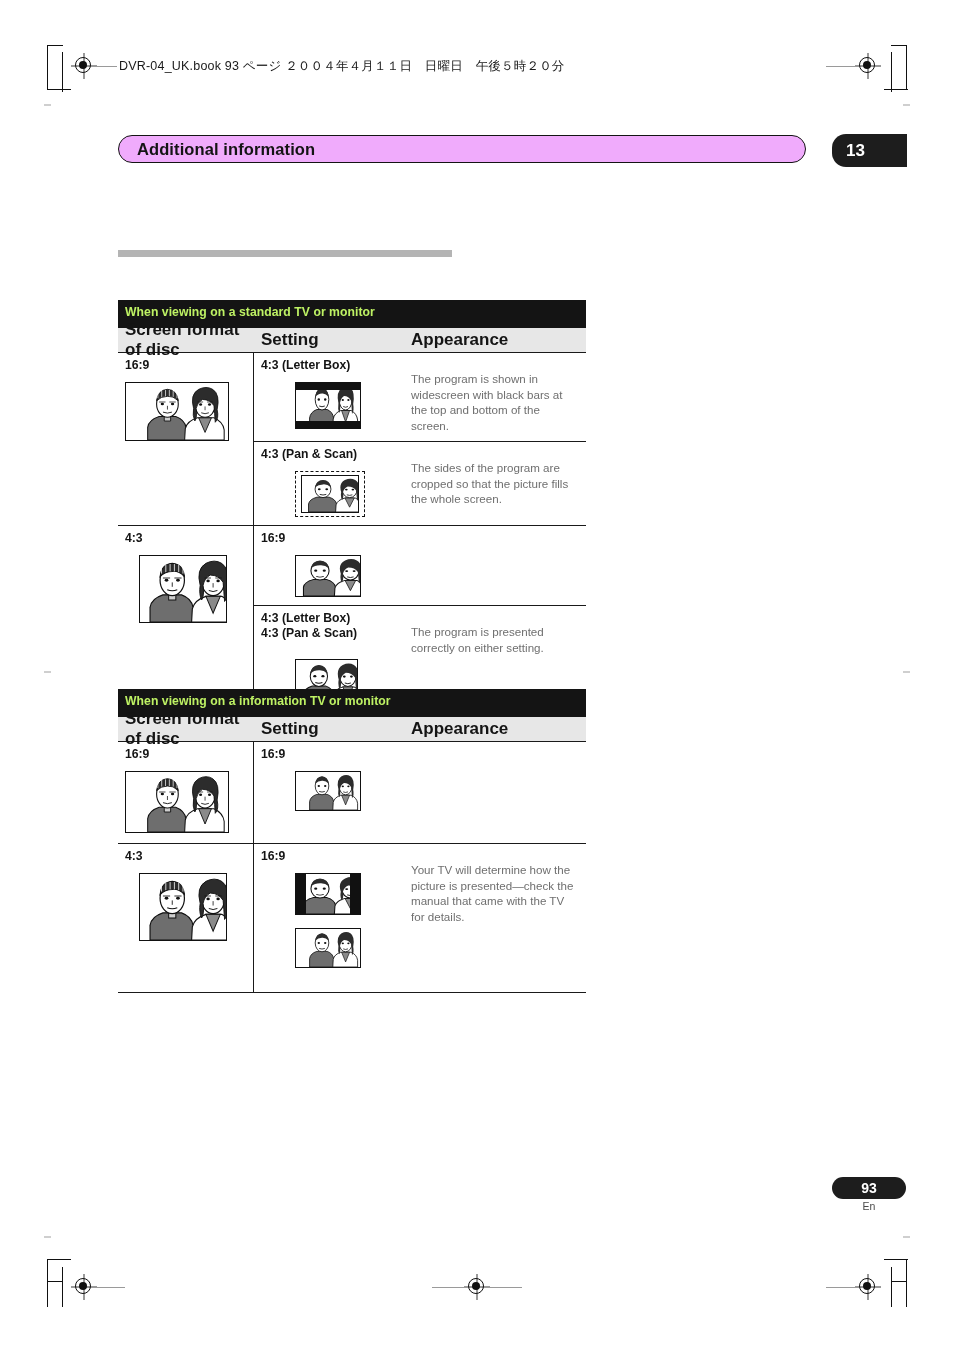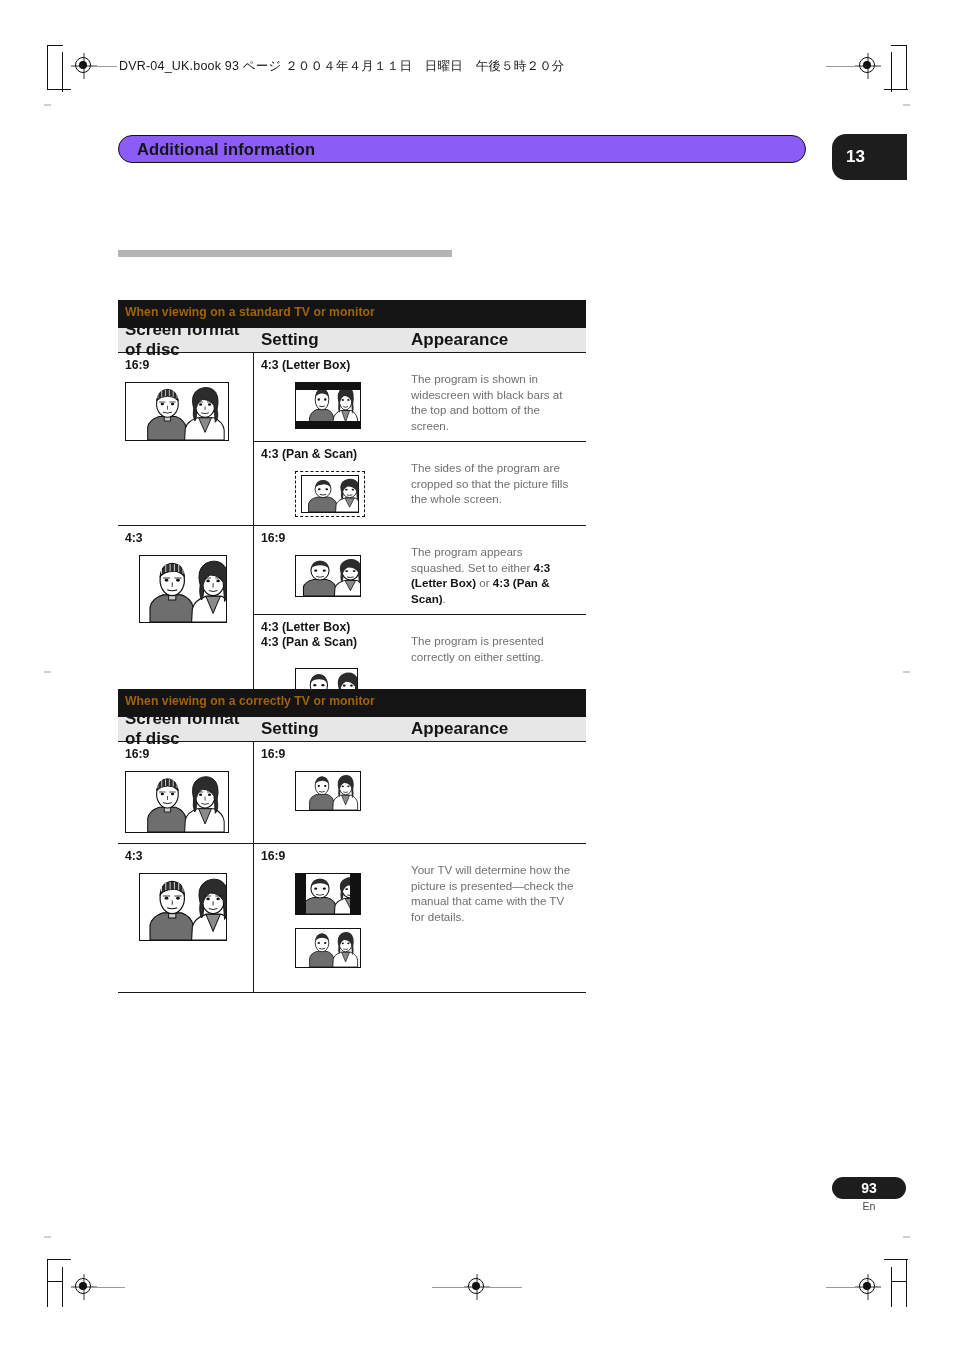--- a/index.html
+++ b/index.html
@@ -18,33 +18,33 @@
   .regmark .hl{position:absolute;top:12.4px;left:0;height:1.2px;width:26px;background:#9a9a9a;}
   .reg-lead{position:absolute;height:1.1px;background:#9a9a9a;}
   .cropline{position:absolute;background:#111;}
 
   .tinytick{position:absolute;width:7px;height:2px;background:#cfcfcf;}
 
   
   .bookline{position:absolute;left:112px;top:58px;font-size:12.5px;color:#1a1a1a;letter-spacing:.2px;white-space:nowrap;margin-left:7px;}
 
   .chapterbar{position:absolute;left:118px;top:135px;width:688px;height:28px;
-      border:1.6px solid #141414;border-radius:14px;box-sizing:border-box;background:#8b5cf6;}
+      border:1.6px solid #141414;border-radius:14px;box-sizing:border-box;background:#f0abfc;}
   .chapterbar span{position:absolute;left:18px;top:4px;font-size:16.5px;font-weight:bold;color:#141414;letter-spacing:.1px;}
-  .chapnum{position:absolute;left:832px;top:134px;width:75px;height:46px;background:#1d1d1d;
+  .chapnum{position:absolute;left:832px;top:134px;width:75px;height:33px;background:#1d1d1d;
       border-radius:14px 0 0 14px;color:#fff;font-size:17px;font-weight:bold;
       display:flex;align-items:center;justify-content:flex-start;padding-left:14px;box-sizing:border-box;}
 
   
   .rulebar{position:absolute;left:118px;top:250px;width:334px;height:7px;background:#b4b4b4;}
   .sectiontitle{position:absolute;left:117px;top:264px;font-size:17.5px;font-weight:bold;color:#121212;letter-spacing:-.1px;}
 
   
   .tbl{position:absolute;left:118px;width:468px;}
-  .bandhead{background:#141414;color:#a16207;font-size:12.2px;font-weight:bold;
+  .bandhead{background:#141414;color:#bef264;font-size:12.2px;font-weight:bold;
       padding:5px 0 5px 7px;letter-spacing:.05px;height:18px;box-sizing:content-box;}
   .colhead{background:#e7e7e7;display:flex;height:24px;align-items:center;}
   .colhead .c{font-size:17px;font-weight:bold;color:#141414;padding-left:7px;box-sizing:border-box;}
   .c1{width:136px;}
   .c2{width:150px;}
   .c3{width:182px;}
 
   .row{display:flex;border-top:1.4px solid #1a1a1a;}
   .row.first{border-top:1.4px solid #1a1a1a;}
   .cell1{width:136px;box-sizing:border-box;padding:5px 6px 10px 7px;border-right:1.4px solid #1a1a1a;}
@@ -330,25 +330,20 @@
                     <ellipse cx="102" cy="34" rx="16" ry="20" fill="#ffffff" stroke="#111" stroke-width="2"></ellipse>
                     <path d="M84 40 Q78 18 92 10 Q104 4 114 10 Q126 18 121 42 Q124 56 118 62 Q117 48 116 36 Q110 26 98 26 Q90 30 88 40 Q90 54 86 60 Q82 52 84 40 Z" fill="#2c2c2c"></path>
                     <ellipse cx="95" cy="34" rx="2.8" ry="2.2" fill="#111"></ellipse>
                     <ellipse cx="109" cy="34" rx="2.8" ry="2.2" fill="#111"></ellipse>
                     <path d="M96 47 Q102 50 108 47" stroke="#111" stroke-width="1.8" fill="none"></path>
                   </svg>
                 </div>
               </div>
             </div>
           </div>
-          <div class="cell3">
-            <div class="desc">
-              <span>The program appears squashed. Set to either </span><b>4:3 (Letter Box)</b><span> or </span><b>4:3 (Pan &amp; Scan)</b><span>.</span>
-            </div>
-          </div>
         </div>
 
         <div class="subrow sep">
           <div class="cell2">
             <div class="fmtlabel">4:3 (Letter Box)</div>
             <div class="fmtlabel">4:3 (Pan &amp; Scan)</div>
             <div class="shotwrap center" style="margin-top:18px;">
               <div class="shot frame" style="width:63px;height:46px;">
                 <div class="scene">
                   <svg viewBox="0 0 120 90" preserveAspectRatio="none">
@@ -375,21 +370,21 @@
             <div class="desc">The program is presented correctly on either setting.</div>
           </div>
         </div>
 
       </div>
     </div>
     <div class="tblbottom"></div>
   </div>
 
   <div class="tbl" style="top:689px;">
-    <div class="bandhead">When viewing on a correctly TV or monitor</div>
+    <div class="bandhead">When viewing on a information TV or monitor</div>
 
     <div class="colhead">
       <div class="c c1">Screen format of disc</div>
       <div class="c c2">Setting</div>
       <div class="c c3">Appearance</div>
     </div>
 
     <div class="row first">
       <div class="cell1">
         <div class="fmtlabel">16:9</div>

